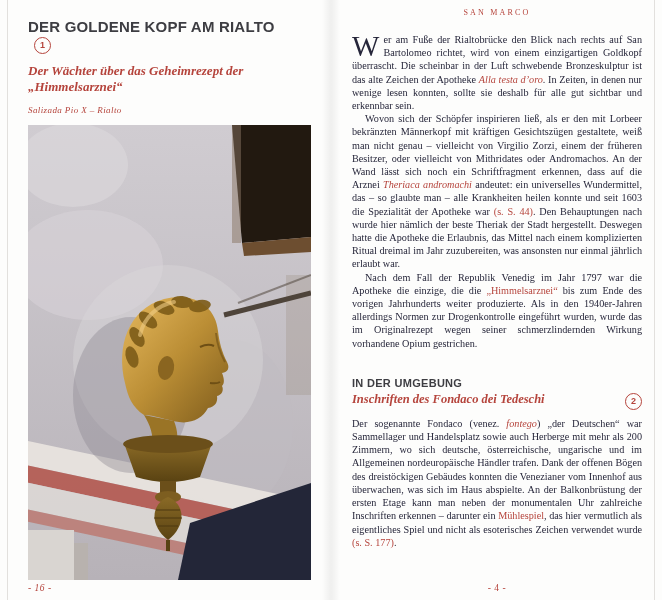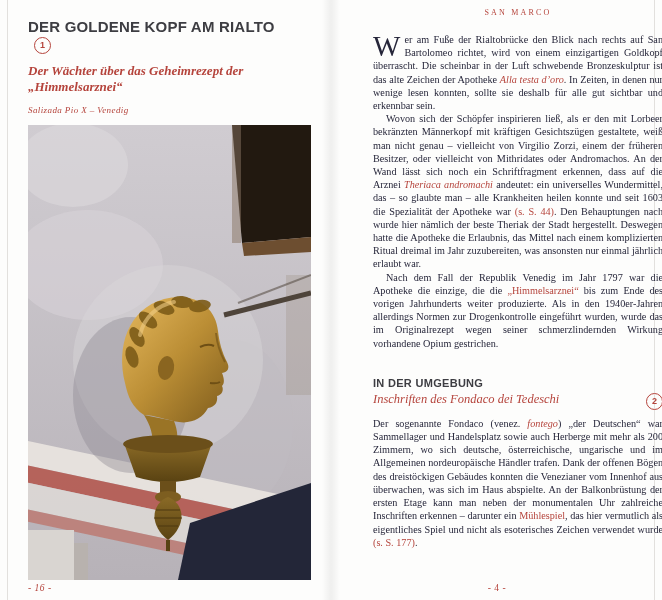--- a/index.html
+++ b/index.html
@@ -28,53 +28,53 @@
     color:#b5443c;white-space:pre-line;
   }
   .article-address{
     margin-top:11px;font-size:9px;font-style:italic;letter-spacing:.4px;color:#b5443c;
   }
   .photo{margin-top:10px;width:283px;height:455px;display:block;background:#c7c3c8;}
   .page-num{position:absolute;bottom:7px;font-size:9.5px;color:#b5443c;letter-spacing:.5px;}
   .page-num.left{left:28px;width:283px;text-align:left;font-style:italic;}
   .page-num.right{left:352px;width:290px;text-align:center;}
   
-  .right-page{position:absolute;left:373px;top:8px;width:290px;}
+  .right-page{position:absolute;left:352px;top:8px;width:290px;}
   .running-head{
     text-align:center;font-size:8px;letter-spacing:2.2px;color:#b5443c;
     text-transform:uppercase;margin-bottom:16px;
   }
   .body-text p{margin:0;font-size:10.2px;line-height:13.2px;text-align:justify;}
   .body-text p.indent{text-indent:13px;}
   .dropcap{float:left;font-size:29px;line-height:24px;padding:1px 4px 0 0;color:#26263a;}
   .red{color:#b5443c;}
   .redit{color:#b5443c;font-style:italic;}
   .section-heading{
     font-family:"Liberation Sans",sans-serif;font-weight:700;font-size:11px;
     letter-spacing:.3px;color:#3d3d42;margin-top:27px;
   }
   .section-sub-row{display:flex;align-items:flex-start;justify-content:space-between;margin-top:3px;margin-bottom:7px;}
-  .section-subtitle{font-style:italic;font-weight:400;font-size:12.5px;color:#b5443c;line-height:15px;}
+  .section-subtitle{font-style:italic;font-weight:700;font-size:12.5px;color:#b5443c;line-height:15px;}
 </style>
 </head>
 <body>
 
 <div class="spread">
   <div class="edge l1"></div>
   <div class="edge r1"></div>
   <div class="gutter"></div>
 
   <div class="left-page">
     <div class="title-row">
       <h1 class="article-title">DER GOLDENE KOPF AM RIALTO</h1>
       <div class="circle-num">1</div>
     </div>
     <div class="article-subtitle">Der Wächter über das Geheimrezept der
 „Himmelsarznei“</div>
-    <div class="article-address">Salizada Pio X – Venedig</div>
+    <div class="article-address">Salizada Pio X – Rialto</div>
 
     <svg class="photo" viewBox="0 0 283 455" role="img">
       <defs>
         <linearGradient id="gold" x1="0" y1="0" x2="1" y2="1">
           <stop offset="0" stop-color="#e6b95e"></stop>
           <stop offset="0.5" stop-color="#bb8e35"></stop>
           <stop offset="1" stop-color="#7e5c1c"></stop>
         </linearGradient>
         <linearGradient id="goldDark" x1="0" y1="0" x2="0" y2="1">
           <stop offset="0" stop-color="#8a6a26"></stop>

